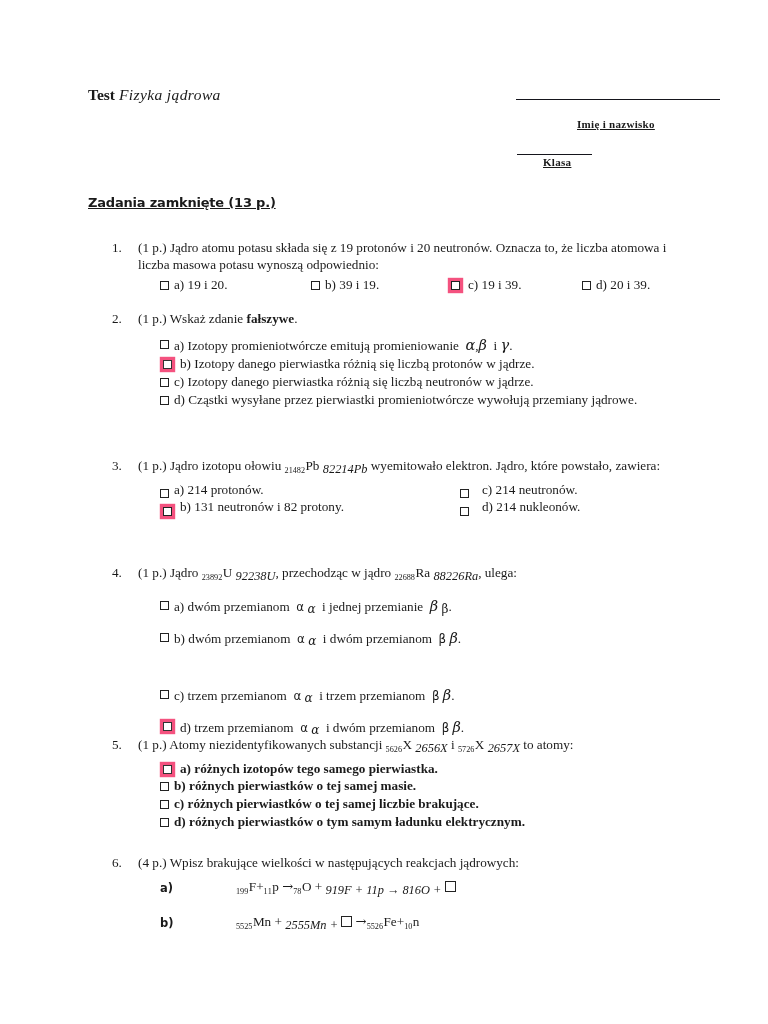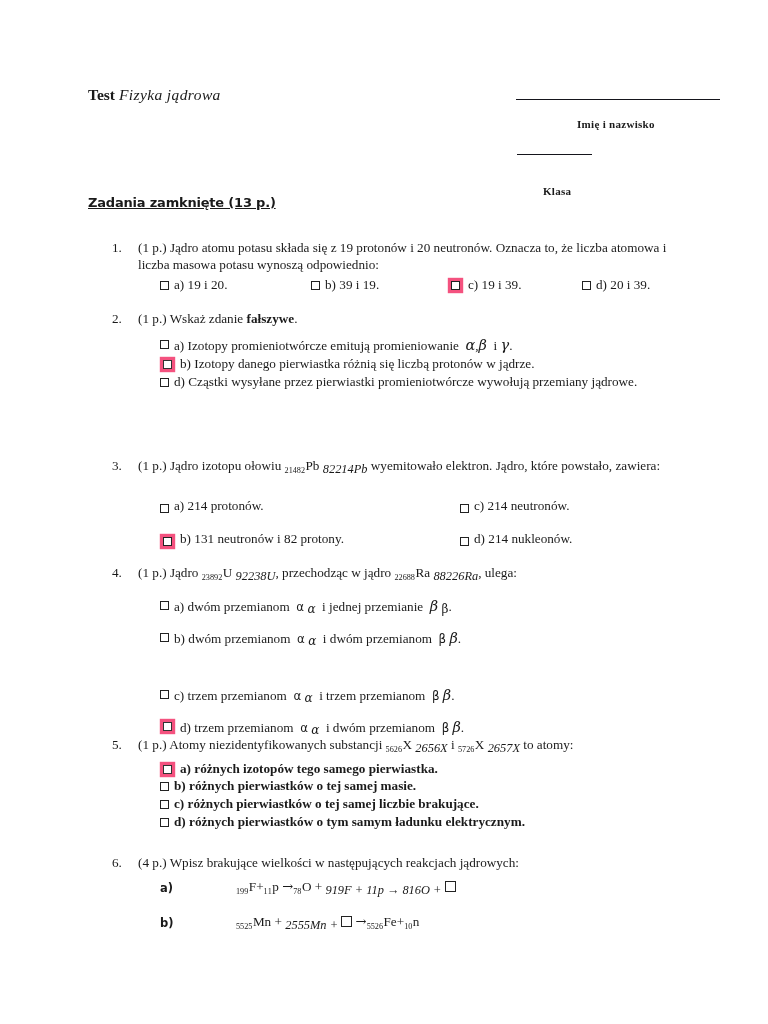--- a/index.html
+++ b/index.html
@@ -41,23 +41,24 @@
   }
   .rule-name { left: 516px; top: 99px; width: 204px; }
   .rule-class { left: 517px; top: 154px; width: 75px; }
 
   .field-label {
     position: absolute;
     font-size: 11px;
     font-weight: bold;
     letter-spacing: .3px;
     white-space: nowrap;
+    text-decoration: underline;
   }
   .lbl-name  { left: 577px; top: 118px; }
-  .lbl-class { left: 543px; top: 185px; }
+  .lbl-class { left: 543px; top: 156px; }
 
   .section-head {
     position: absolute;
     left: 88px;
     top: 195px;
     font-size: 13px;
     font-weight: bold;
     font-family: "DejaVu Sans", "Liberation Sans", sans-serif;
     text-decoration: underline;
     letter-spacing: -.2px;
@@ -103,23 +104,23 @@
     background: #fff;
     box-shadow: 0 0 0 3.2px #f4527f;
     border-color: #333;
     margin-left: 3px;
     margin-right: 8px;
   }
   .opt-txt { flex: 1 1 auto; }
 
   
   .opt-2col { display: flex; padding-left: 22px; margin-bottom: 1px; }
-  .opt-2col .cell { display: flex; align-items: center; margin-top: 16px; }
+  .opt-2col .cell { display: flex; align-items: flex-end; }
   .opt-2col .cell.c1 { width: 300px; flex: 0 0 300px; }
-  .opt-2col .cell.c2 { flex: 1 1 auto; }
+  .opt-2col .cell.c2 { flex: 1 1 auto; gap: 8px; }
   .opt-2col .opt-box { margin-right: 5px; }
   .opt-2col .cell.hl .opt-box {
     box-shadow: 0 0 0 3.2px #f4527f;
     margin-left: 3px;
     margin-right: 8px;
   }
 
   
   .opt-row4 { display: flex; padding-left: 22px; margin-top: 3px; }
   .opt-row4 .cell { display: flex; align-items: flex-start; }
@@ -237,20 +238,24 @@
         <div class="opts" style="margin-top:8px;">
           <div class="opt">
             <span class="opt-box"></span>
             <span class="opt-txt"><span>a)</span>&nbsp;<span>Izotopy promieniotwórcze emitują promieniowanie</span>
               &nbsp;<span class="gsym">α</span><span>,</span><span class="gsym">β</span>
               &nbsp;<span>i</span>&nbsp;<span class="gsym">γ</span><span>.</span></span>
           </div>
           <div class="opt hl">
             <span class="opt-box"></span>
             <span class="opt-txt"><span>b)</span>&nbsp;<span>Izotopy danego pierwiastka różnią się liczbą protonów w jądrze.</span></span>
+          </div>
+          <div class="opt">
+            <span class="opt-box"></span>
+            <span class="opt-txt"><span>c)</span>&nbsp;<span>Izotopy danego pierwiastka różnią się liczbą neutronów w jądrze.</span></span>
           </div>
           <div class="opt">
             <span class="opt-box"></span>
             <span class="opt-txt"><span>d)</span>&nbsp;<span>Cząstki wysyłane przez pierwiastki promieniotwórcze wywołują przemiany jądrowe.</span></span>
           </div>
         </div>
       </div>
     </div>
   </div>
 

